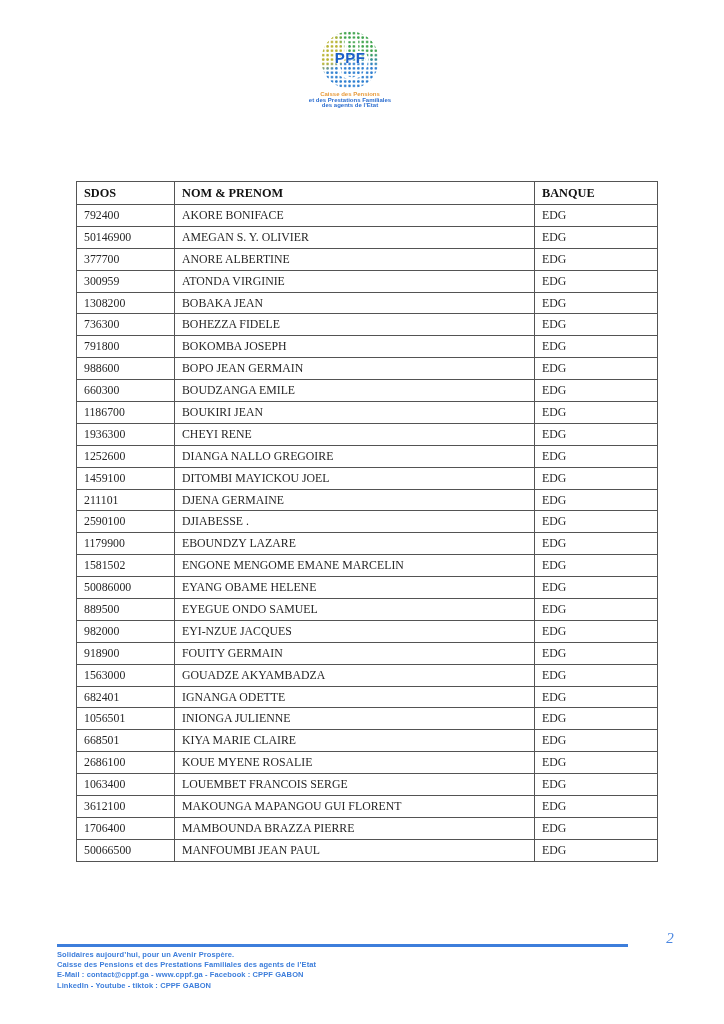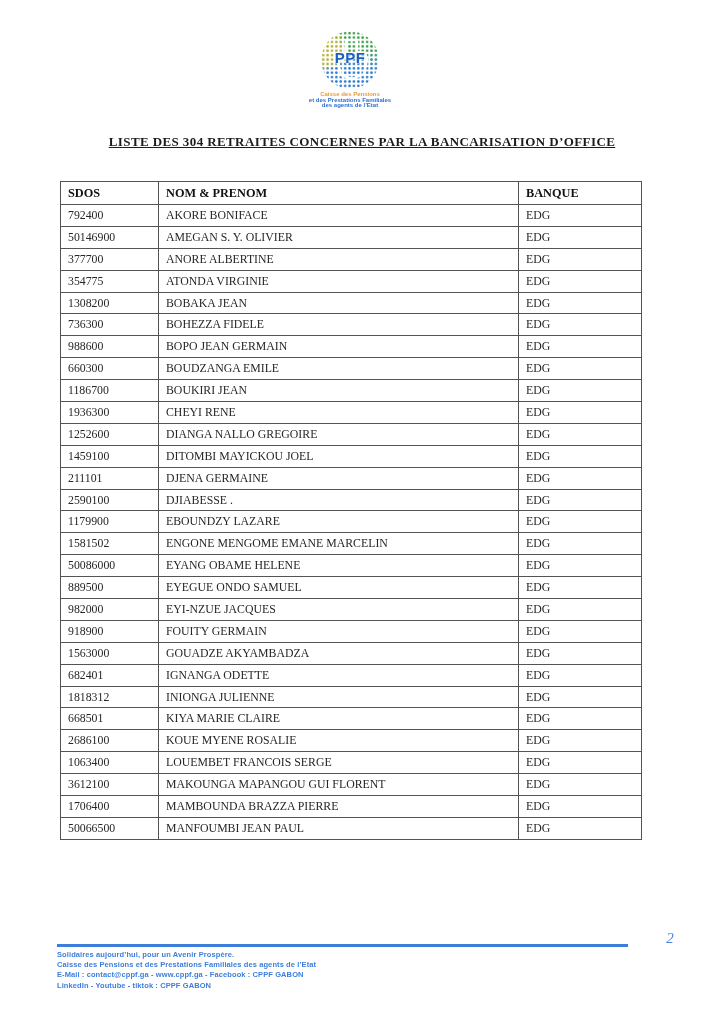--- a/index.html
+++ b/index.html
@@ -39,21 +39,21 @@
 
   
   .title{
     position:absolute;left:0;top:134px;width:724px;text-align:center;
     font-weight:bold;font-size:13px;letter-spacing:.4px;color:#1c1c1c;
     text-decoration:underline;
   }
 
   
   .retiree-table{
-    position:absolute;left:60px;top:181px;width:581px;
+    position:absolute;left:76px;top:181px;width:581px;
     border-collapse:collapse;table-layout:fixed;
     font-size:11.8px;color:#262626;padding-left:44px;
   }
   .retiree-table th,.retiree-table td{
     border:1px solid #545454;
     padding:2px 6px 2px 7px;
     text-align:left;vertical-align:middle;
     overflow:hidden;white-space:nowrap;
   }
   .retiree-table thead tr{height:23px;}
@@ -87,21 +87,20 @@
       </svg>
       <span class="ppf">PPF</span>
     </div>
     <div class="logo-caption">
       <div class="cap-orange">Caisse des Pensions</div>
       <div class="cap-blue">et des Prestations Familiales</div>
       <div class="cap-blue">des agents de l’Etat</div>
     </div>
   </div>
 
-  <div class="title">LISTE DES 304 RETRAITES CONCERNES PAR LA BANCARISATION D’OFFICE</div>
 
   <table class="retiree-table">
     <colgroup>
       <col style="width:98px">
       <col style="width:360px">
       <col style="width:123px">
     </colgroup>
     <thead>
       <tr>
         <th>SDOS</th>
@@ -119,35 +118,40 @@
           <td>50146900</td>
           <td>AMEGAN S. Y. OLIVIER</td>
           <td>EDG</td>
         </tr>
         <tr>
           <td>377700</td>
           <td>ANORE ALBERTINE</td>
           <td>EDG</td>
         </tr>
         <tr>
-          <td>354775</td>
+          <td>300959</td>
           <td>ATONDA VIRGINIE</td>
           <td>EDG</td>
         </tr>
         <tr>
           <td>1308200</td>
           <td>BOBAKA JEAN</td>
           <td>EDG</td>
         </tr>
         <tr>
           <td>736300</td>
           <td>BOHEZZA FIDELE</td>
           <td>EDG</td>
         </tr>
         <tr>
+          <td>791800</td>
+          <td>BOKOMBA JOSEPH</td>
+          <td>EDG</td>
+        </tr>
+        <tr>
           <td>988600</td>
           <td>BOPO JEAN GERMAIN</td>
           <td>EDG</td>
         </tr>
         <tr>
           <td>660300</td>
           <td>BOUDZANGA EMILE</td>
           <td>EDG</td>
         </tr>
         <tr>
@@ -214,21 +218,21 @@
           <td>1563000</td>
           <td>GOUADZE AKYAMBADZA</td>
           <td>EDG</td>
         </tr>
         <tr>
           <td>682401</td>
           <td>IGNANGA ODETTE</td>
           <td>EDG</td>
         </tr>
         <tr>
-          <td>1818312</td>
+          <td>1056501</td>
           <td>INIONGA JULIENNE</td>
           <td>EDG</td>
         </tr>
         <tr>
           <td>668501</td>
           <td>KIYA MARIE CLAIRE</td>
           <td>EDG</td>
         </tr>
         <tr>
           <td>2686100</td>

